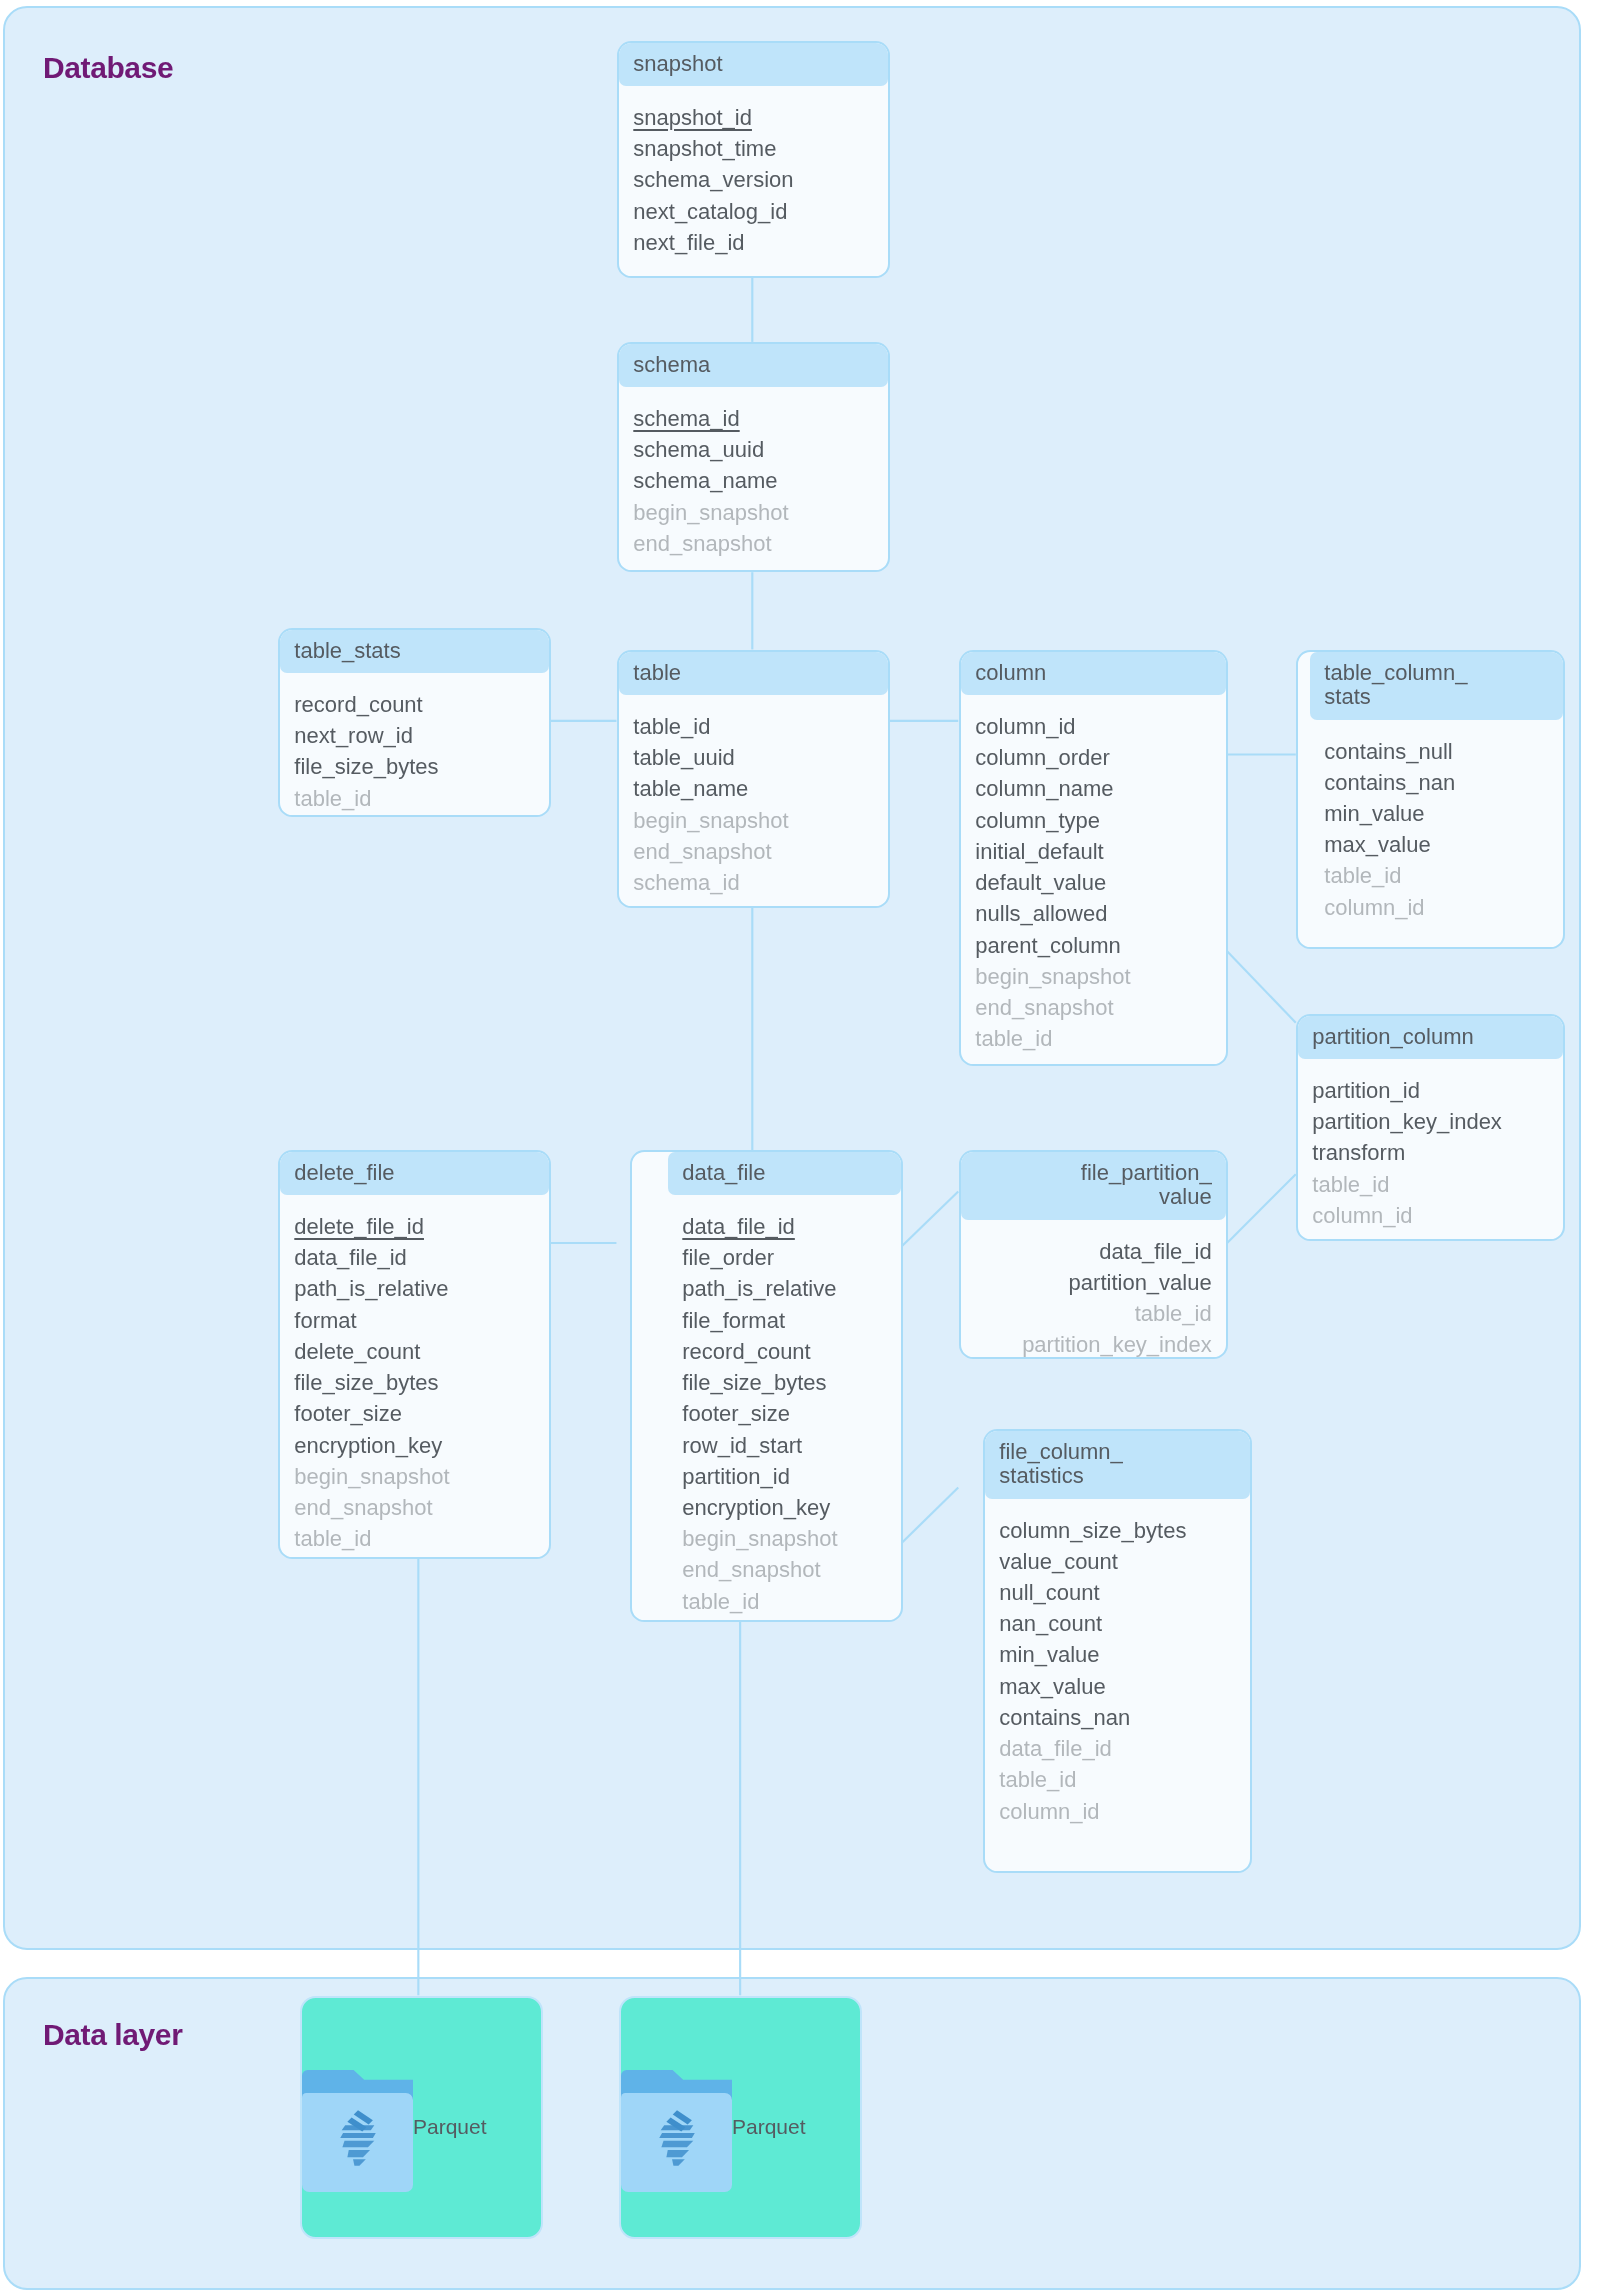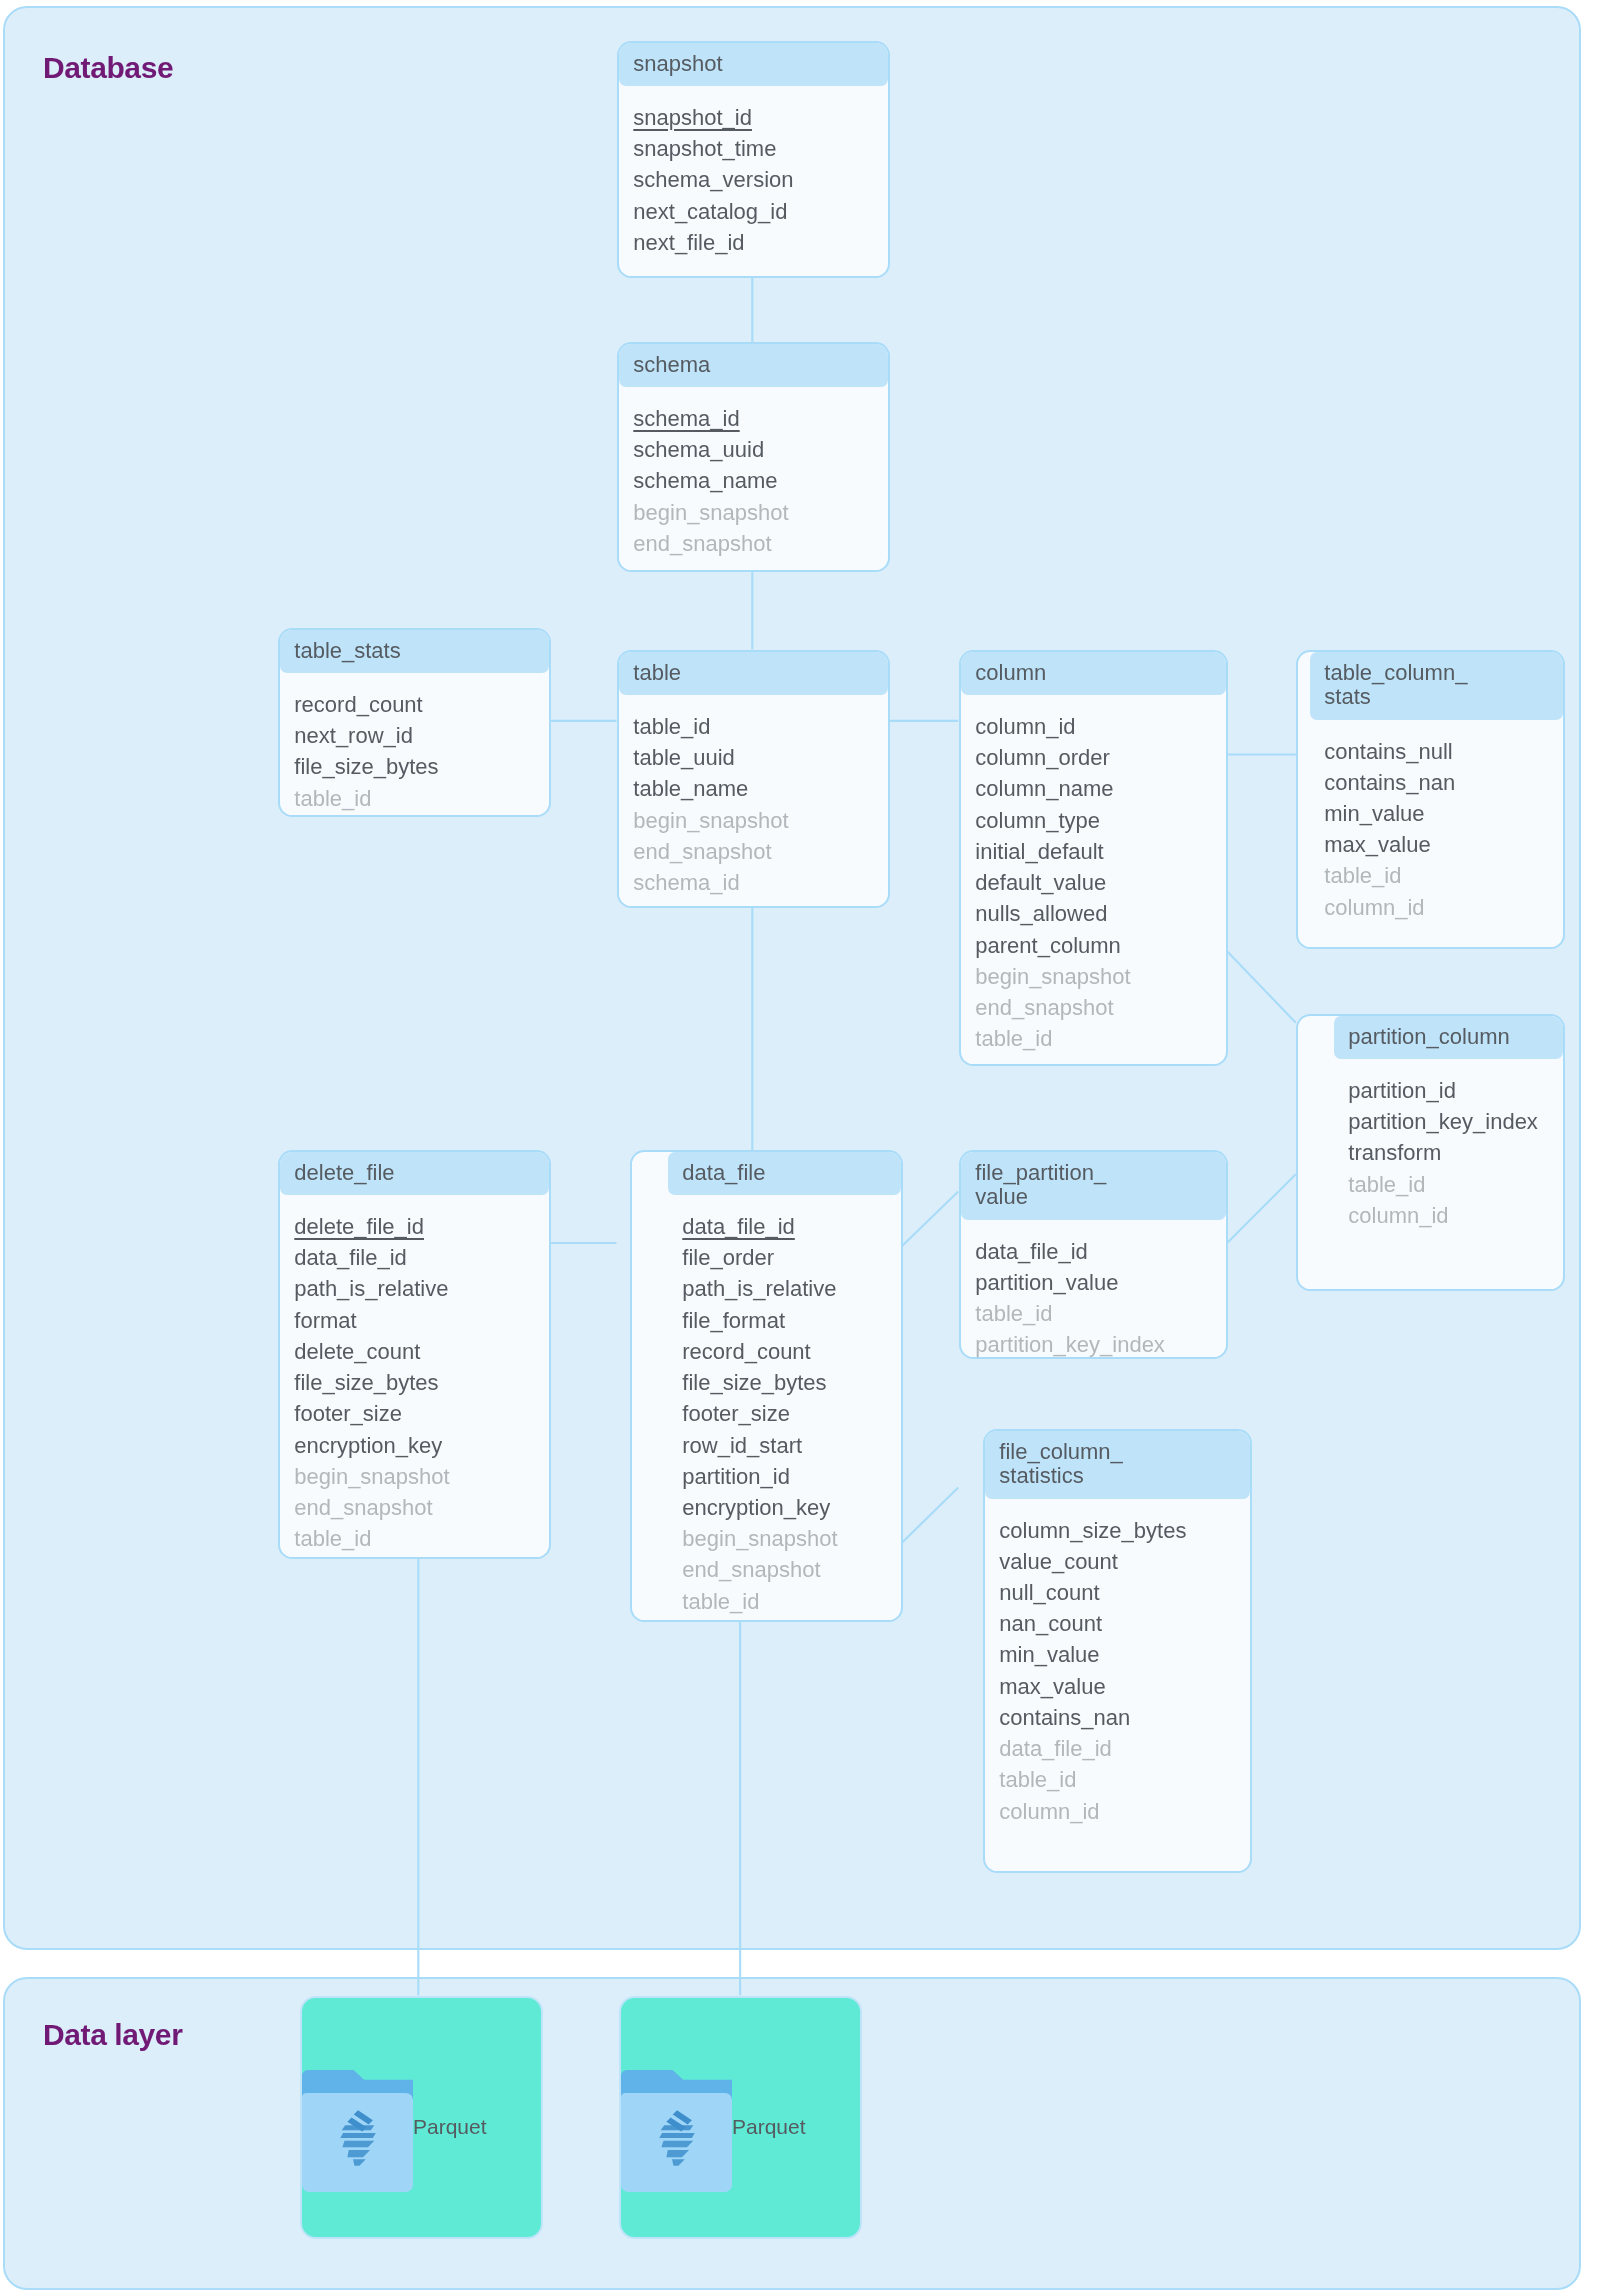--- a/index.html
+++ b/index.html
@@ -208,21 +208,21 @@
     <div class="entity-body">
       <div class="attr">contains_null</div>
       <div class="attr">contains_nan</div>
       <div class="attr">min_value</div>
       <div class="attr">max_value</div>
       <div class="attr fk">table_id</div>
       <div class="attr fk">column_id</div>
     </div>
   </div>
 
-  <div class="entity" style="left:1296px;top:1014px;width:269px;height:277px;padding-left:36px;">
+  <div class="entity" style="left:1296px;top:1014px;width:269px;height:227px;">
     <div class="entity-head">partition_column</div>
     <div class="entity-body">
       <div class="attr">partition_id</div>
       <div class="attr">partition_key_index</div>
       <div class="attr">transform</div>
       <div class="attr fk">table_id</div>
       <div class="attr fk">column_id</div>
     </div>
   </div>
 
@@ -255,21 +255,21 @@
       <div class="attr">footer_size</div>
       <div class="attr">row_id_start</div>
       <div class="attr">partition_id</div>
       <div class="attr">encryption_key</div>
       <div class="attr fk">begin_snapshot</div>
       <div class="attr fk">end_snapshot</div>
       <div class="attr fk">table_id</div>
     </div>
   </div>
 
-  <div class="entity" style="left:959px;top:1150px;width:269px;height:209px;">
+  <div class="entity" style="left:959px;top:1150px;width:269px;height:209px;text-align:right;">
     <div class="entity-head" style="white-space:pre-line;">file_partition_
 value</div>
     <div class="entity-body">
       <div class="attr">data_file_id</div>
       <div class="attr">partition_value</div>
       <div class="attr fk">table_id</div>
       <div class="attr fk">partition_key_index</div>
     </div>
   </div>
 

